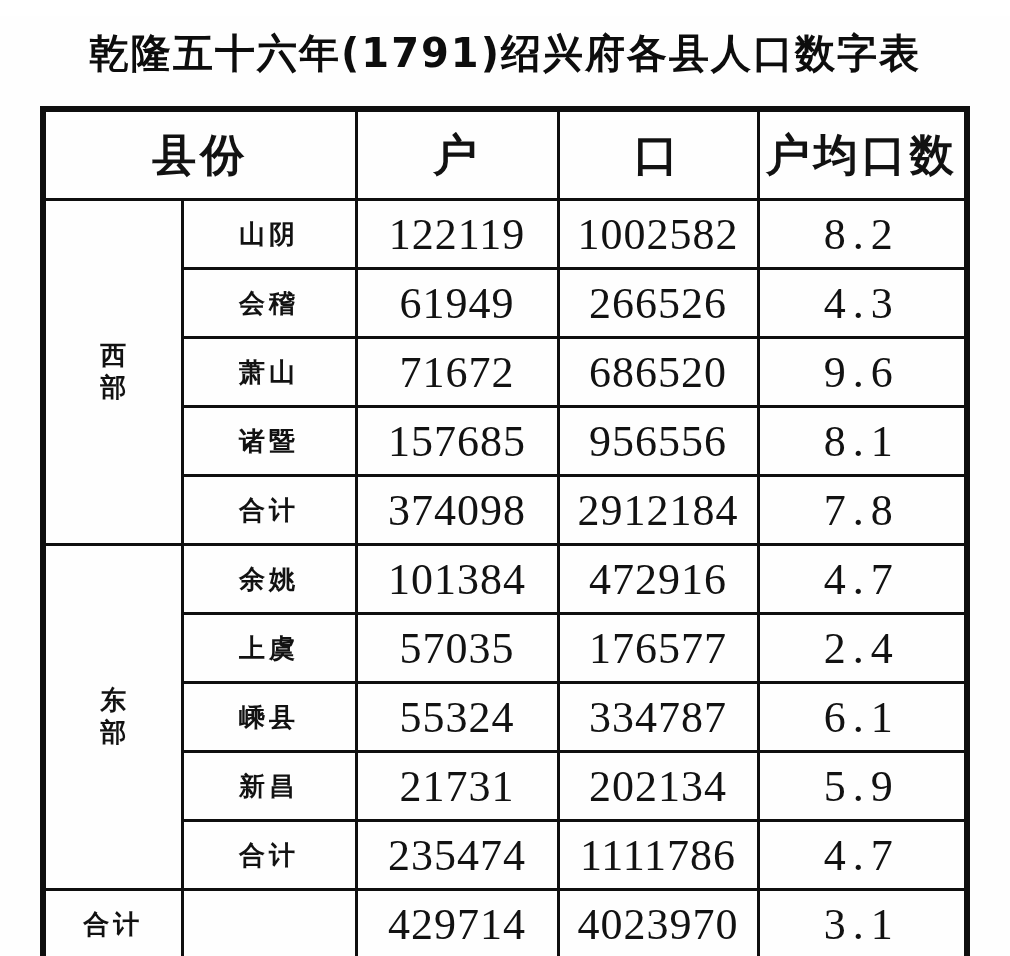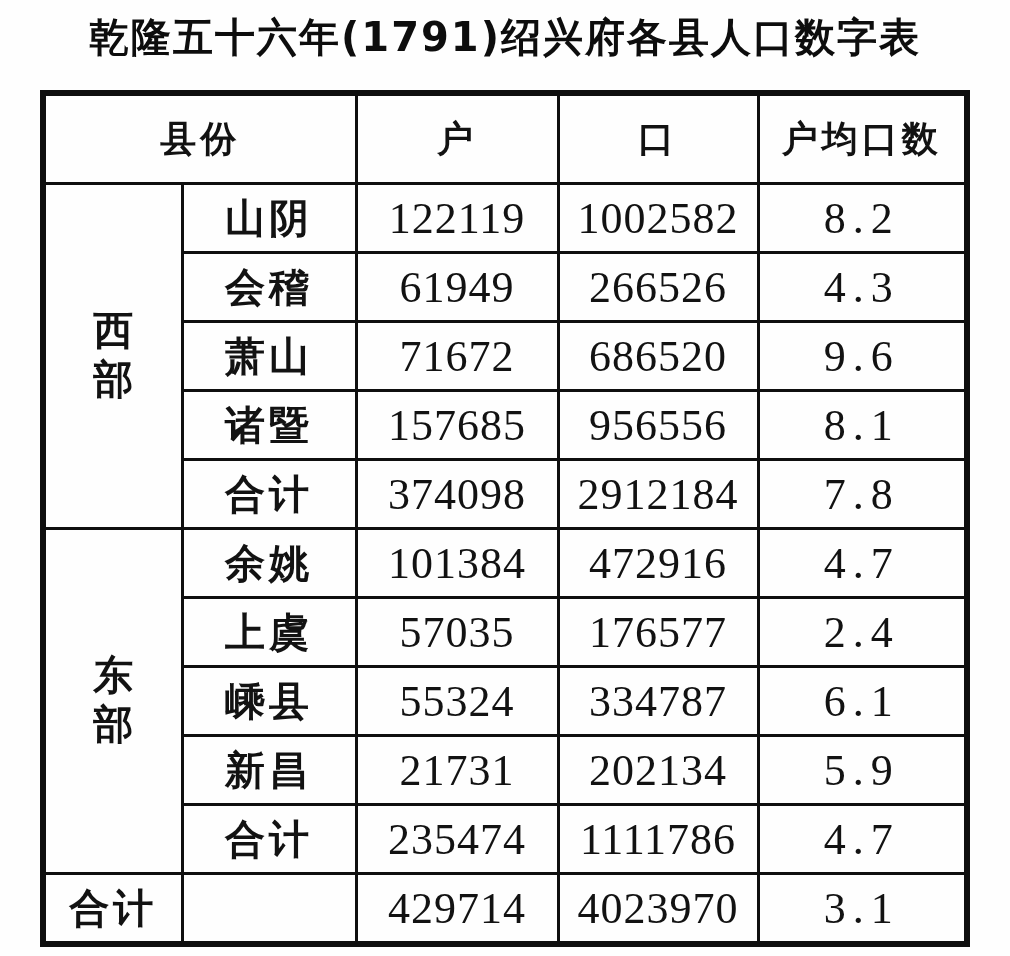--- a/index.html
+++ b/index.html
@@ -11,21 +11,21 @@
     color: #121212;
     font-family: "Liberation Serif", serif;
     overflow: hidden;
   }
   .page {
     width: 1010px;
     height: 956px;
     background: #fefefe;
   }
   .title {
-    margin: 0;
+    margin: 16px;
     padding-top: 10px;
     text-align: center;
     font-family: "DejaVu Sans", "Liberation Sans", sans-serif;
     font-weight: 900;
     font-size: 40px;
     letter-spacing: 2px;
     color: #0d0d0d;
   }
   table.pop-table {
     border-collapse: collapse;
@@ -38,30 +38,30 @@
     border: 3px solid #0f0f0f;
     text-align: center;
     vertical-align: middle;
     padding: 0;
     overflow: hidden;
   }
   .pop-table th {
     height: 86px;
     font-family: Liberation Serif, serif;
     font-weight: 600;
-    font-size: 36px;
+    font-size: 44px;
     letter-spacing: 4px;
   }
   .pop-table td {
     height: 66px;
   }
   td.county, td.group-cell, td.total-label {
     font-family: "DejaVu Serif", "Liberation Serif", serif;
     font-weight: 600;
-    font-size: 40px;
+    font-size: 26px;
     letter-spacing: 4px;
   }
   td.num {
     font-family: "Liberation Serif", serif;
     font-size: 44px;
     letter-spacing: 1px;
   }
   td.avg {
     letter-spacing: 7px;
   }

